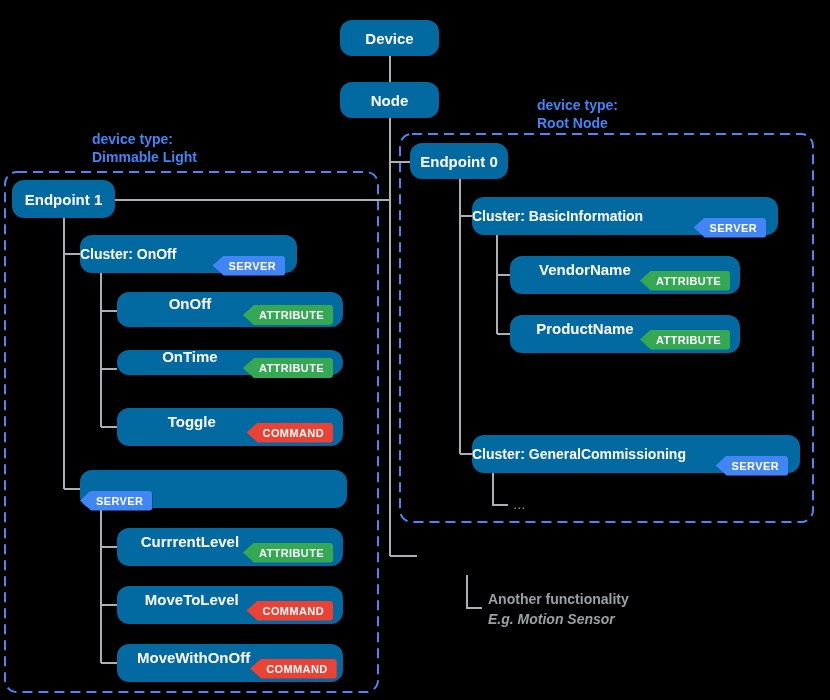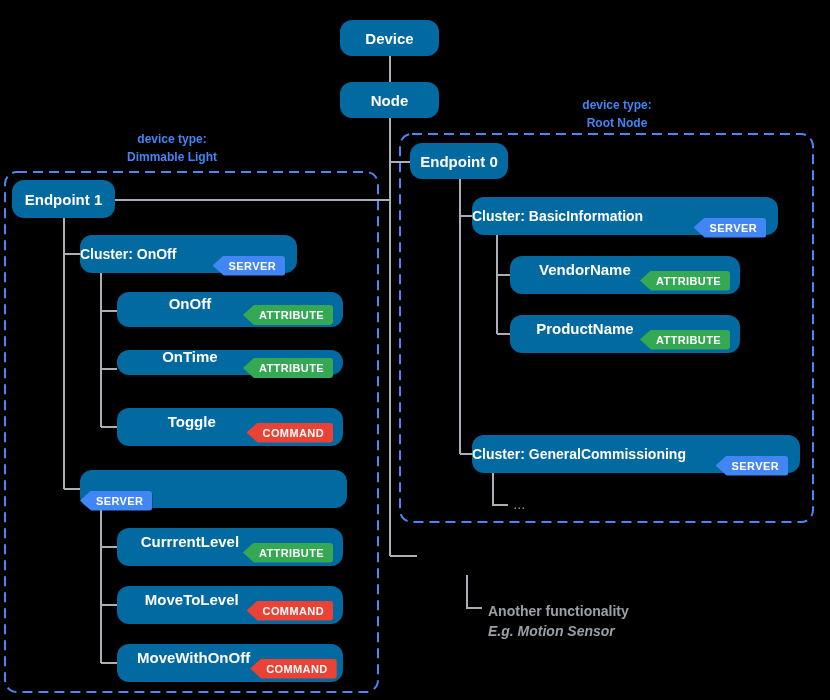--- a/index.html
+++ b/index.html
@@ -15,23 +15,23 @@
   .child{padding:0 10px 12px 8px;}
   .child .label{flex:1;text-align:center;padding-left:12px;white-space:nowrap;}
   .badge{flex-shrink:0;height:20px;line-height:20px;padding:0 9px 0 16px;
          font-size:11px;font-weight:700;letter-spacing:.4px;color:#fff;
          clip-path:polygon(0 50%,11px 0,100% 0,100% 100%,11px 100%);
          border-radius:0 3px 3px 0;
          filter:drop-shadow(2px 2px 0 rgba(0,0,0,.45));margin-top:23px;}
   .badge.server{background:#4285f4;}
   .badge.attribute{background:#34a853;}
   .badge.command{background:#ea4335;}
-  .group-label{position:absolute;text-align:center;color:#4285f4;
-               font-weight:700;font-size:12px;line-height:18px;}
-  .note{position:absolute;color:#9aa0a6;font-weight:700;font-size:14px;line-height:20px;margin-top:12px;}
+  .group-label{position:absolute;text-align:left;color:#4285f4;
+               font-weight:700;font-size:14px;line-height:18px;}
+  .note{position:absolute;color:#9aa0a6;font-weight:700;font-size:14px;line-height:20px;}
   .note .em{font-style:italic;}
   .ellipsis{position:absolute;color:#9aa0a6;font-size:9px;font-weight:700;letter-spacing:1.5px;}
 </style>
 </head>
 <body>
 
 <div class="canvas">
 
   <svg class="wires" viewBox="0 0 830 700">
 

